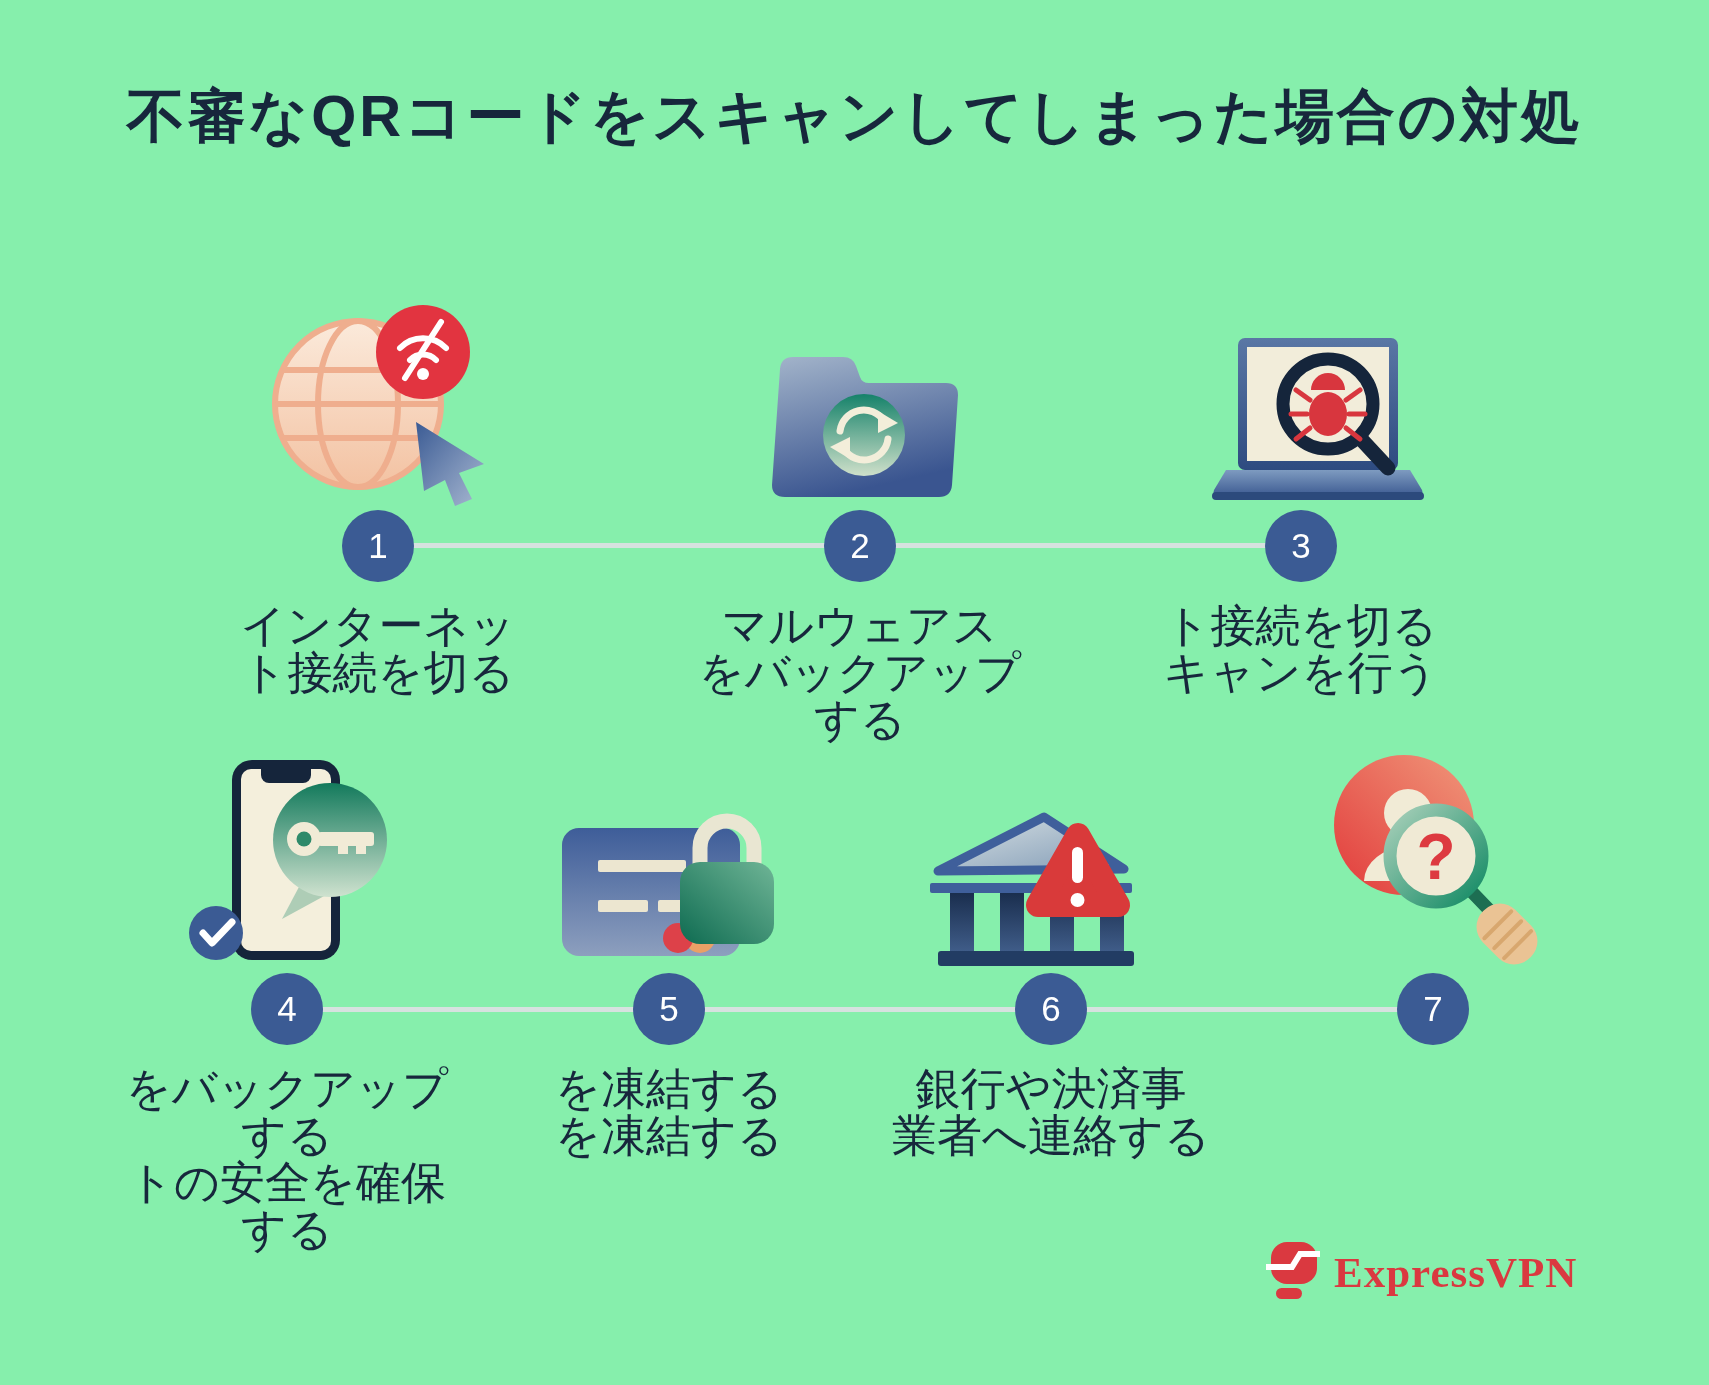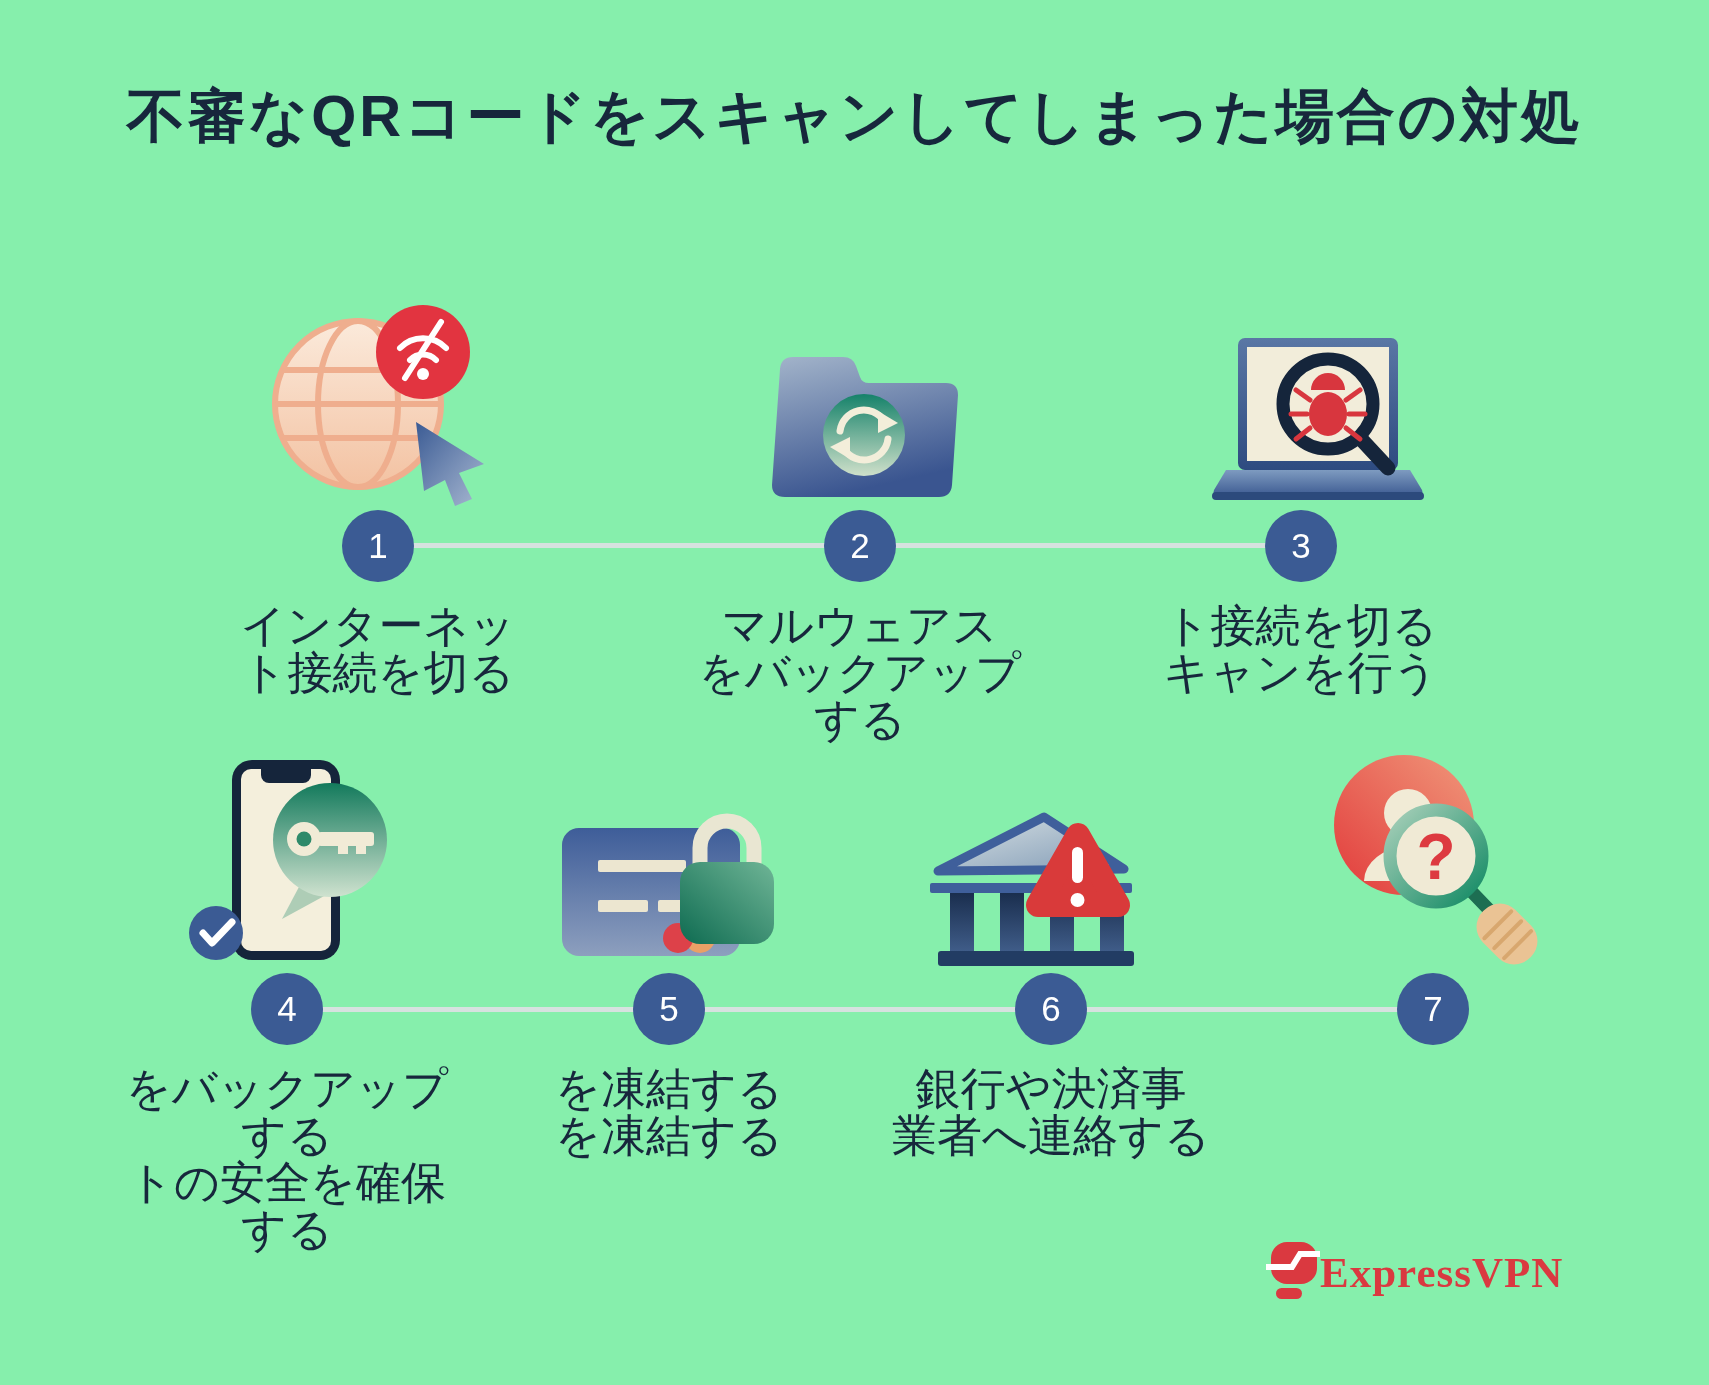--- a/index.html
+++ b/index.html
@@ -10,21 +10,21 @@
   .connector{position:absolute;height:5px;background:#d6e2df;z-index:0;}
   .line1{left:378px;top:543px;width:923px;}
   .line2{left:287px;top:1007px;width:1146px;}
   .step{position:absolute;width:360px;display:flex;flex-direction:column;align-items:center;z-index:1;}
   .s1{left:198px;top:285px}.s2{left:680px;top:285px}.s3{left:1121px;top:285px}
   .s4{left:107px;top:748px}.s5{left:489px;top:748px}.s6{left:871px;top:748px}.s7{left:1253px;top:748px}
   .icon-area{height:222px;display:flex;align-items:flex-end;justify-content:center;}
   .num{width:72px;height:72px;margin-top:3px;border-radius:50%;background:#3b5b94;color:#fff;
        font-size:35px;font-weight:500;display:flex;align-items:center;justify-content:center;}
   .label{margin-top:20px;font-size:45px;line-height:47px;color:#17273c;text-align:center;font-weight:500;}
-  .logo{position:absolute;left:1262px;top:1240px;display:flex;align-items:center;}
+  .logo{position:absolute;left:1262px;top:1240px;display:flex;align-items:center;gap:14px;}
   .logo-text{font-family:"Liberation Serif","DejaVu Serif",serif;font-weight:700;
              font-size:43px;color:#da3940;letter-spacing:1px;}
 </style>
 </head>
 <body>
 
 <div class="page">
 
   <div class="title">不審なQRコードをスキャンしてしまった場合の対処</div>
 

